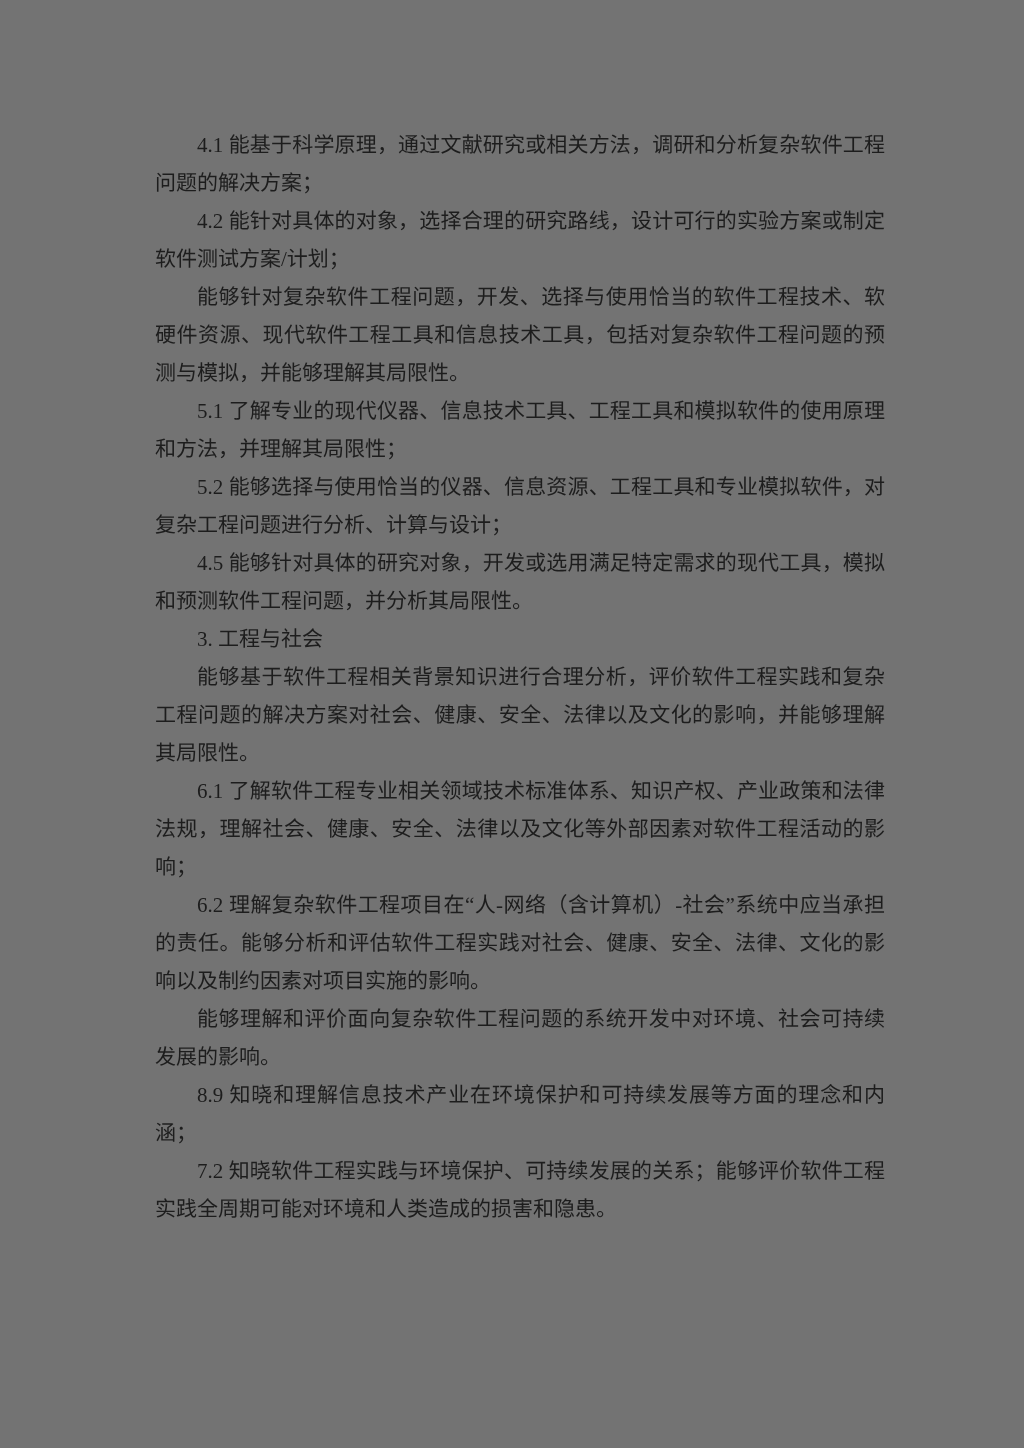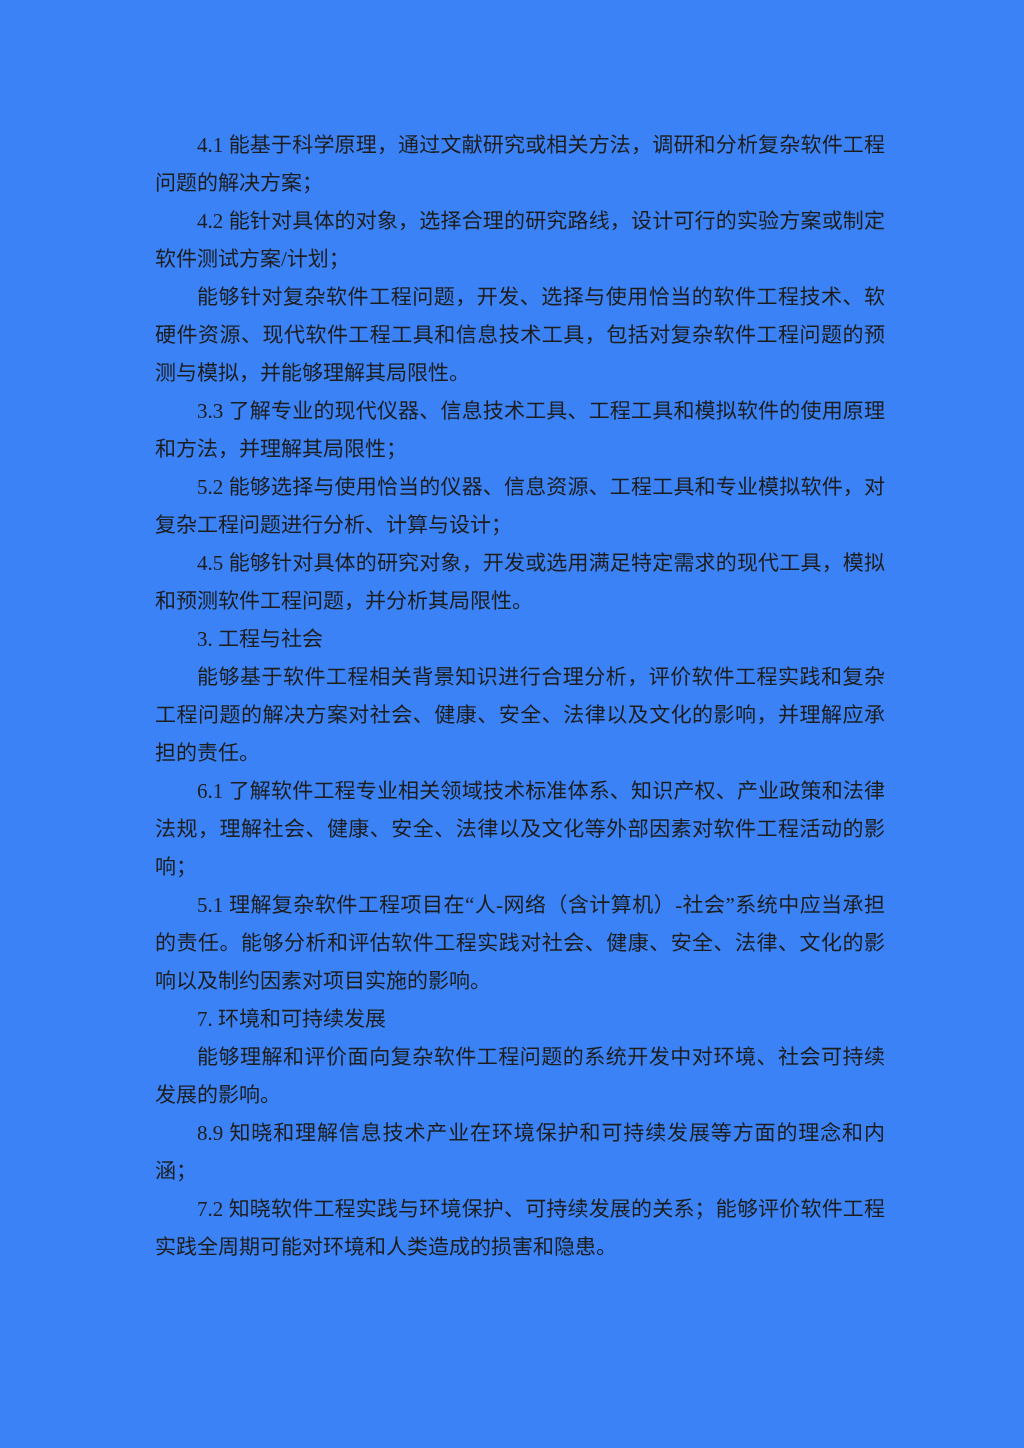--- a/index.html
+++ b/index.html
@@ -4,21 +4,21 @@
 <style>
   html, body {
     margin: 0;
     padding: 0;
     background: #ffffff;
   }
   .page {
     position: relative;
     width: 1024px;
     height: 1448px;
-    background: #3b82f6;
+    background: #737373;
     overflow: hidden;
     font-family: "Liberation Serif", "DejaVu Serif", serif;
   }
   .doc-body {
     position: absolute;
     left: 155px;
     top: 126px;
     width: 730px;
     color: #1d1d1d;
     font-size: 21px;
@@ -34,25 +34,24 @@
   }
 </style>
 </head>
 <body>
 
 <div class="page">
   <main class="doc-body">
     <p>4.1 能基于科学原理，通过文献研究或相关方法，调研和分析复杂软件工程问题的解决方案；</p>
     <p>4.2 能针对具体的对象，选择合理的研究路线，设计可行的实验方案或制定软件测试方案/计划；</p>
     <p>能够针对复杂软件工程问题，开发、选择与使用恰当的软件工程技术、软硬件资源、现代软件工程工具和信息技术工具，包括对复杂软件工程问题的预测与模拟，并能够理解其局限性。</p>
-    <p>3.3 了解专业的现代仪器、信息技术工具、工程工具和模拟软件的使用原理和方法，并理解其局限性；</p>
+    <p>5.1 了解专业的现代仪器、信息技术工具、工程工具和模拟软件的使用原理和方法，并理解其局限性；</p>
     <p>5.2 能够选择与使用恰当的仪器、信息资源、工程工具和专业模拟软件，对复杂工程问题进行分析、计算与设计；</p>
     <p>4.5 能够针对具体的研究对象，开发或选用满足特定需求的现代工具，模拟和预测软件工程问题，并分析其局限性。</p>
     <p>3. 工程与社会</p>
-    <p>能够基于软件工程相关背景知识进行合理分析，评价软件工程实践和复杂工程问题的解决方案对社会、健康、安全、法律以及文化的影响，并理解应承担的责任。</p>
+    <p>能够基于软件工程相关背景知识进行合理分析，评价软件工程实践和复杂工程问题的解决方案对社会、健康、安全、法律以及文化的影响，并能够理解其局限性。</p>
     <p>6.1 了解软件工程专业相关领域技术标准体系、知识产权、产业政策和法律法规，理解社会、健康、安全、法律以及文化等外部因素对软件工程活动的影响；</p>
-    <p>5.1 理解复杂软件工程项目在“人-网络（含计算机）-社会”系统中应当承担的责任。能够分析和评估软件工程实践对社会、健康、安全、法律、文化的影响以及制约因素对项目实施的影响。</p>
-    <p>7. 环境和可持续发展</p>
+    <p>6.2 理解复杂软件工程项目在“人-网络（含计算机）-社会”系统中应当承担的责任。能够分析和评估软件工程实践对社会、健康、安全、法律、文化的影响以及制约因素对项目实施的影响。</p>
     <p>能够理解和评价面向复杂软件工程问题的系统开发中对环境、社会可持续发展的影响。</p>
     <p>8.9 知晓和理解信息技术产业在环境保护和可持续发展等方面的理念和内涵；</p>
     <p>7.2 知晓软件工程实践与环境保护、可持续发展的关系；能够评价软件工程实践全周期可能对环境和人类造成的损害和隐患。</p>
   </main>
 </div>
 
 </body></html>

